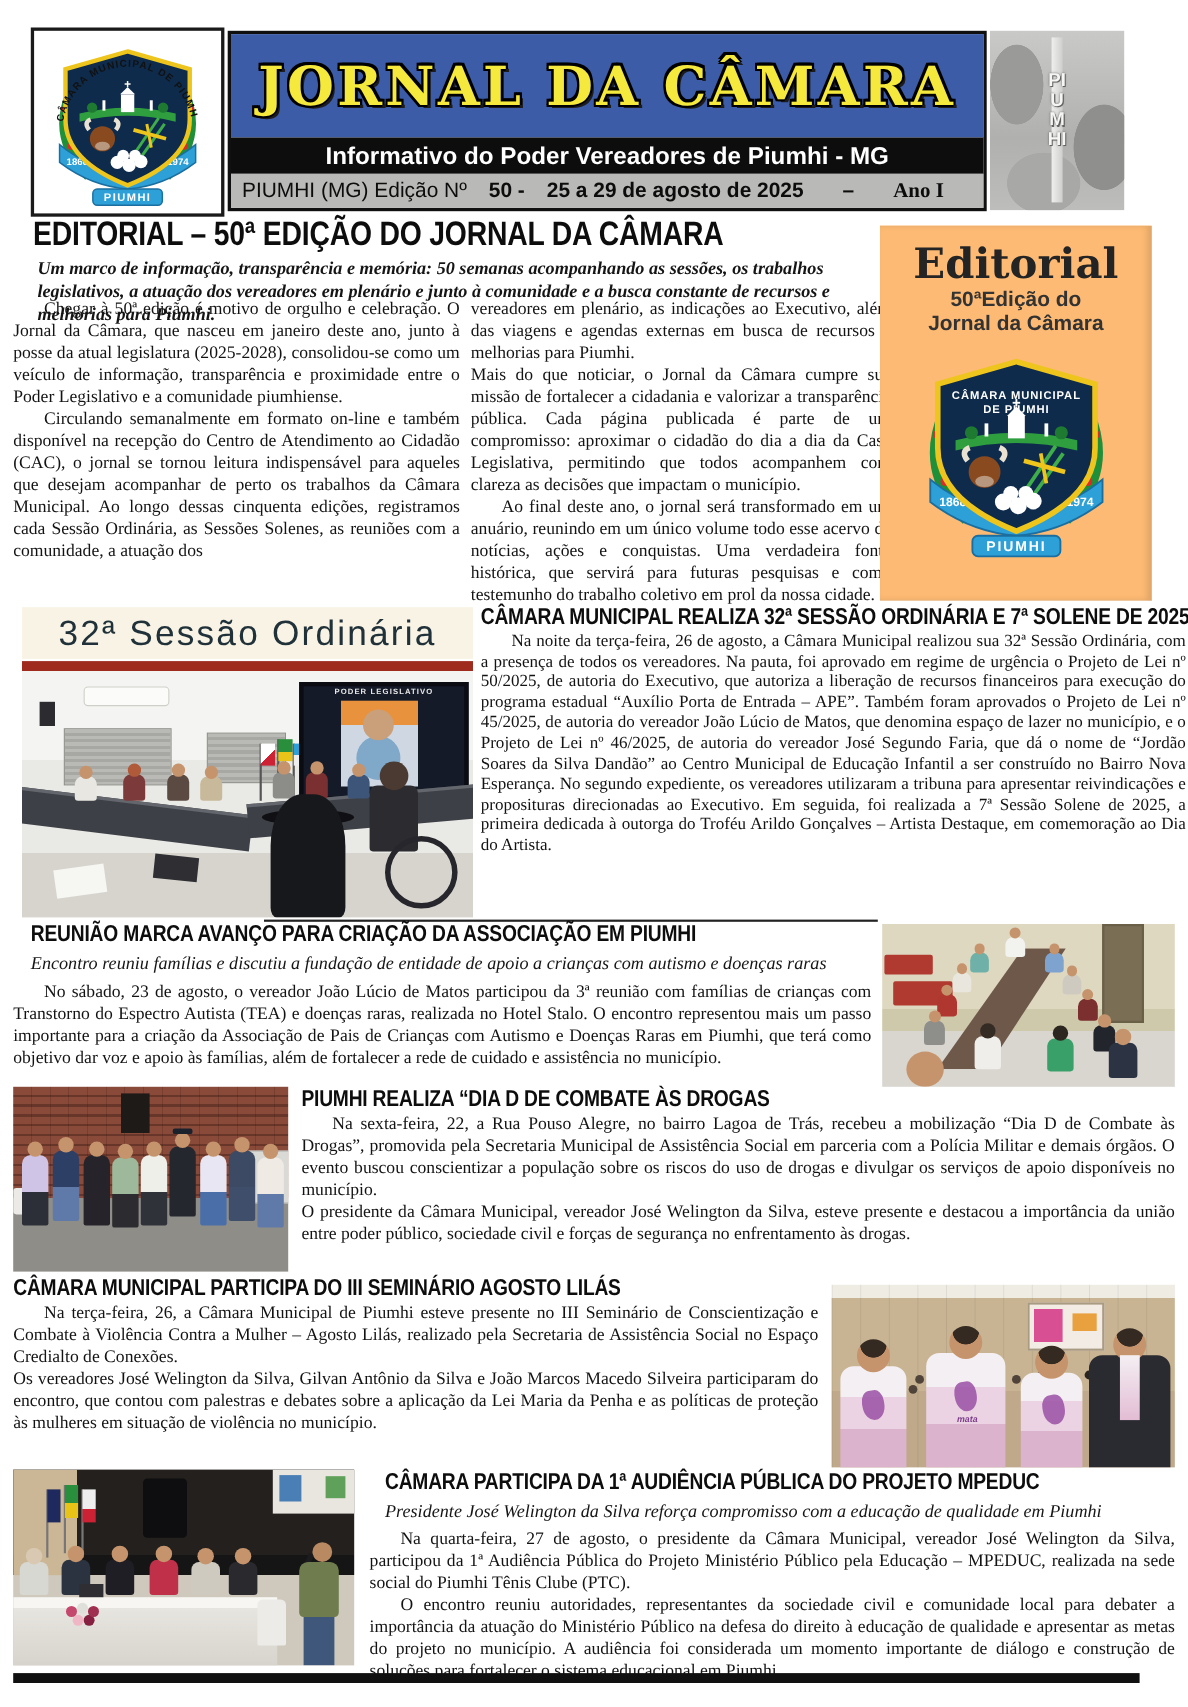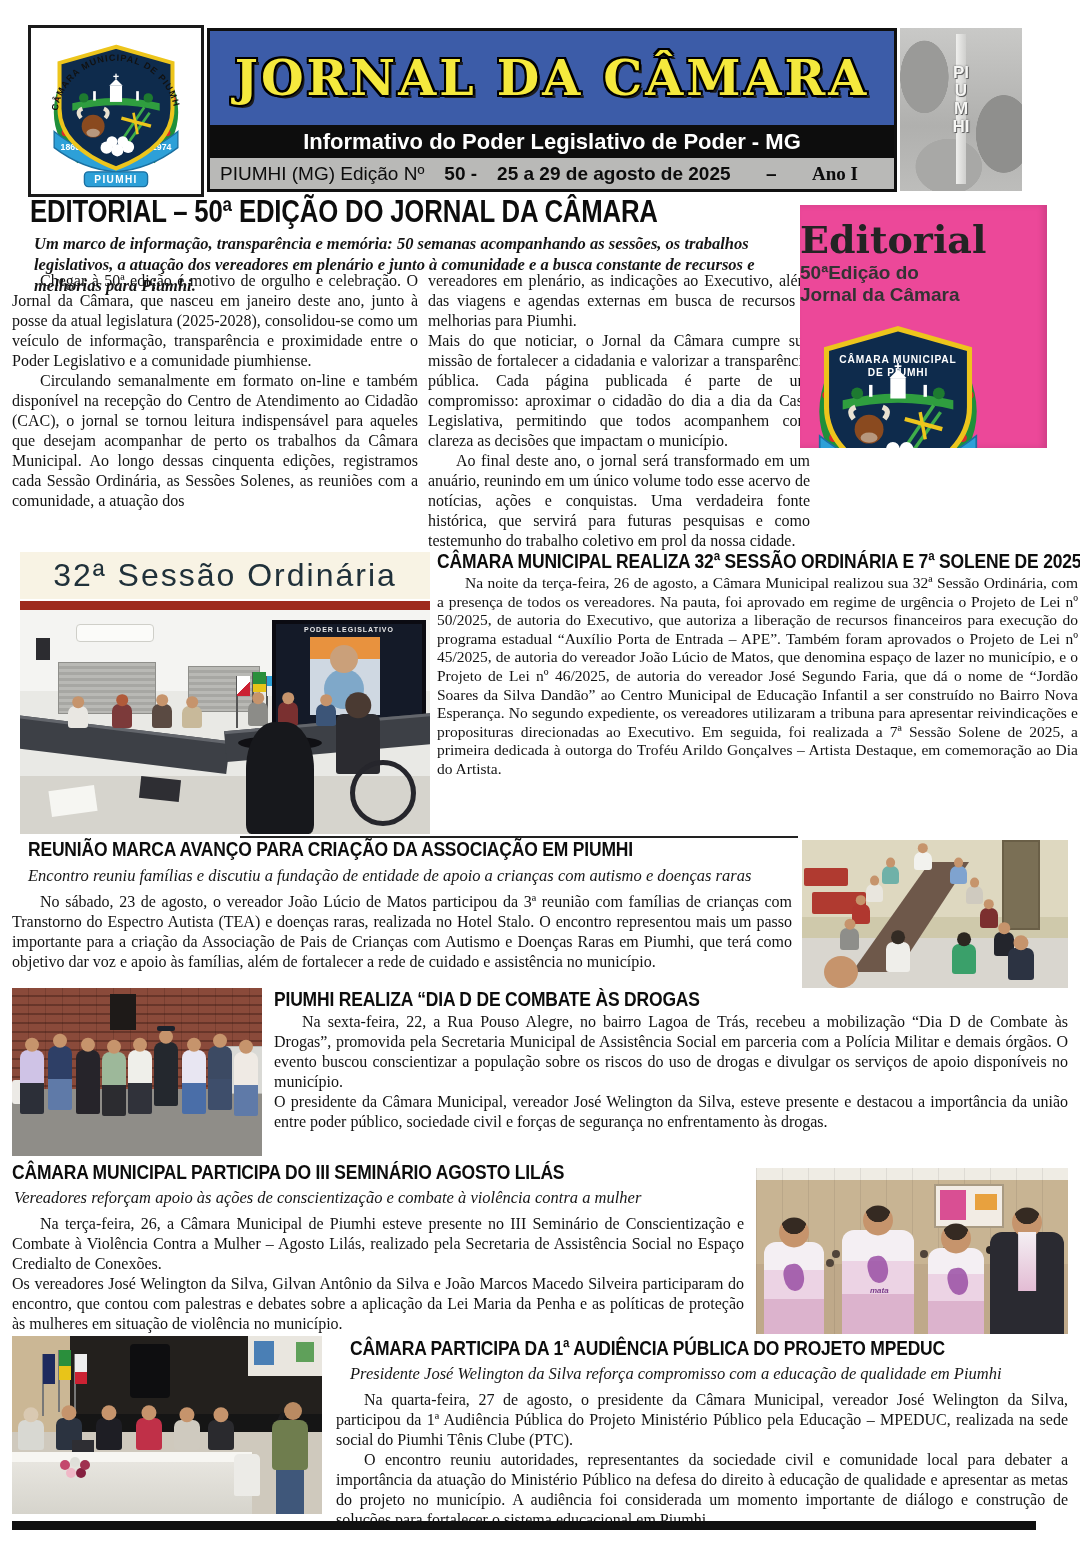--- a/index.html
+++ b/index.html
@@ -39,22 +39,22 @@
   .body-t{font-size:16px;line-height:20px;text-align:justify;color:#131313;}
   .body-t p{margin:0;}
   .ind{text-indent:28px;}
   
   .ed-title{position:absolute;left:30px;top:198px;font-size:28px;}
   .ed-lead{position:absolute;left:34px;top:233px;width:756px;font-style:italic;font-weight:bold;
            font-size:16.5px;line-height:21px;color:#151515;}
   .ed-cols{position:absolute;left:12px;top:271px;width:798px;display:flex;gap:10px;}
   .ed-cols .c1{width:406px;}  .ed-cols .c2{width:382px;}
   .ed-cols p+p{margin-top:0;}
-  .ed-card{position:absolute;left:800px;top:205px;width:247px;height:243px;background:#ec4899;
-           box-shadow:inset -4px 0 6px rgba(0,0,0,.12);text-align:left;overflow:hidden;}
+  .ed-card{position:absolute;left:800px;top:205px;width:247px;height:341px;background:#fdba74;
+           box-shadow:inset -4px 0 6px rgba(0,0,0,.12);text-align:center;overflow:hidden;}
   .ed-card-title{font-family:"DejaVu Serif",serif;font-weight:bold;font-size:38px;color:#242424;margin-top:12px;}
   .ed-card-sub{font-family:"Liberation Sans",sans-serif;font-weight:bold;font-size:19px;line-height:22px;color:#333;}
   .ed-card svg{width:196px;height:200px;margin-top:4px;}
   
   .ss-left{position:absolute;left:20px;top:552px;width:410px;}
   .ss-banner{height:47px;background:#f8f3e4;display:flex;align-items:center;justify-content:center;
              font-family:"Liberation Sans",sans-serif;font-size:32px;letter-spacing:2px;color:#20313a;}
   .ss-bar{height:9px;background:#9e2b1e;margin-top:2px;}
   .ss-right{position:absolute;left:437px;top:552px;width:641px;}
   .ss-right .sub{display:block;margin:4px 0 7px 2px;font-size:15.5px;}
@@ -230,21 +230,21 @@
         <path id="arcLogo" d="M24,112 A88,88 0 0 1 196,112" fill="none"></path>
         <use href="#coa"></use>
         <text class="arc-text"><textPath href="#arcLogo" startOffset="50%" text-anchor="middle">CÂMARA MUNICIPAL DE PIUMHI</textPath></text>
       </svg>
     </div>
 
     <div class="masthead">
       <div class="mh-blue">
         <span class="mh-title">JORNAL DA CÂMARA</span>
       </div>
-      <div class="mh-black">Informativo do Poder Legislativo de Poder - MG</div>
+      <div class="mh-black">Informativo do Poder Vereadores de Piumhi - MG</div>
       <div class="mh-gray">
         <span>PIUMHI (MG) Edição Nº</span>
         <b>50 -</b>
         <b>25 a 29 de agosto de 2025</b>
         <span class="dash">–</span>
         <span class="year">Ano I</span>
       </div>
     </div>
 
     <div class="header-photo">
@@ -388,21 +388,20 @@
       <div class="sem" style="left:8px;top:74px;width:60px;height:92px;"></div>
       <div class="hand" style="left:28px;top:96px;"></div>
       <div class="sem" style="left:86px;top:62px;width:72px;height:104px;"></div>
       <div class="hand" style="left:112px;top:88px;"></div>
       <span class="shirt-txt" style="left:114px;top:118px;">mata</span>
       <div class="sem" style="left:172px;top:80px;width:56px;height:86px;"></div>
       <div class="hand" style="left:192px;top:100px;"></div>
       <div class="sem blazer" style="left:234px;top:64px;width:74px;height:102px;"></div>
     </div>
     <span class="hl">CÂMARA MUNICIPAL PARTICIPA DO III SEMINÁRIO AGOSTO LILÁS</span>
-    <span class="sub">Vereadores reforçam apoio às ações de conscientização e combate à violência contra a mulher</span>
     <div class="body-t">
       <p class="ind">Na terça-feira, 26, a Câmara Municipal de Piumhi esteve presente no III Seminário de Conscientização e Combate à Violência Contra a Mulher – Agosto Lilás, realizado pela Secretaria de Assistência Social no Espaço Credialto de Conexões.</p>
       <p>Os vereadores José Welington da Silva, Gilvan Antônio da Silva e João Marcos Macedo Silveira participaram do encontro, que contou com palestras e debates sobre a aplicação da Lei Maria da Penha e as políticas de proteção às mulheres em situação de violência no município.</p>
     </div>
   </section>
 
   <section class="sec mpeduc">
     <div class="photo aud-photo">
       <div class="aud-wall"></div>
       <div class="aud-spk"></div>

